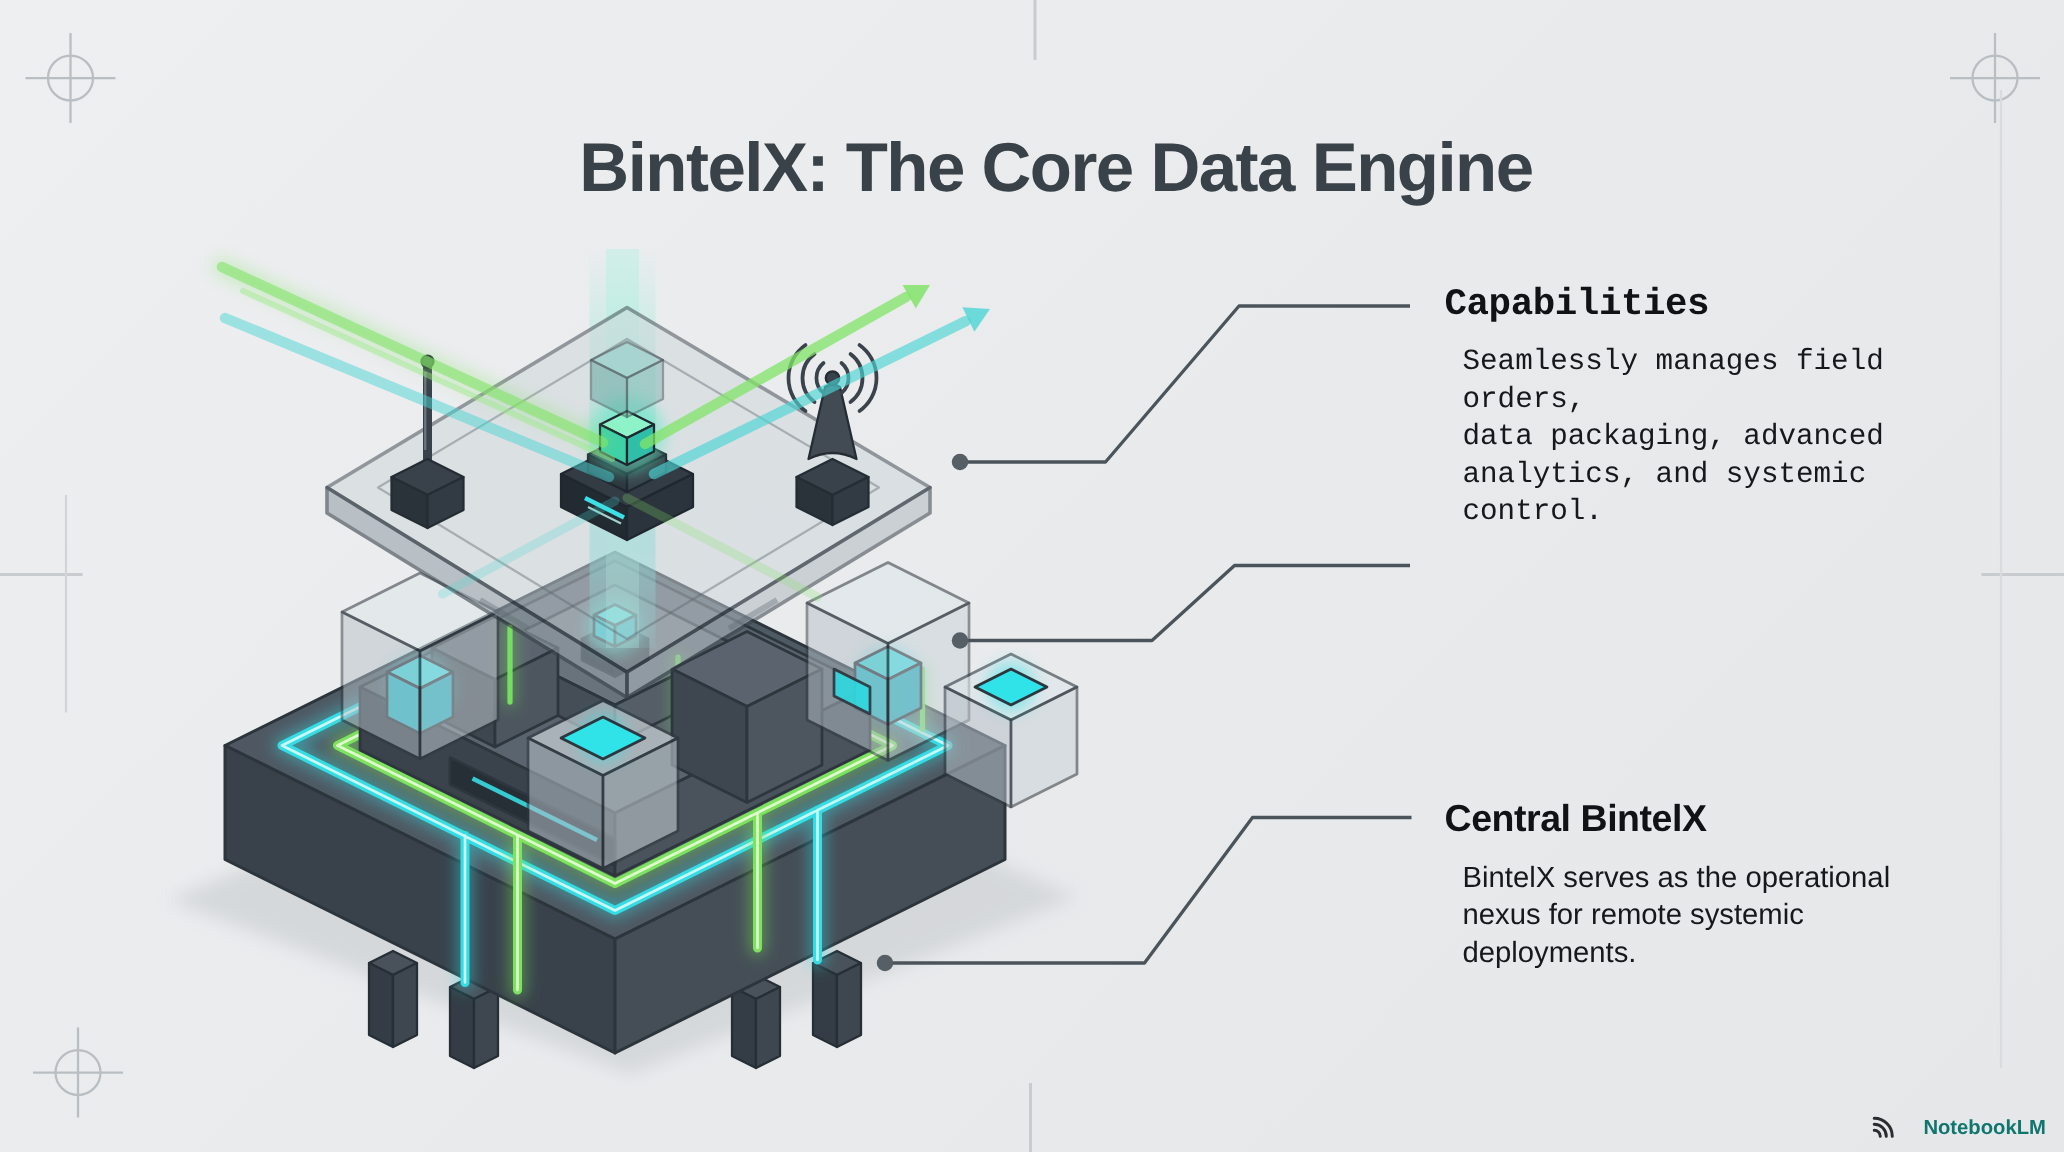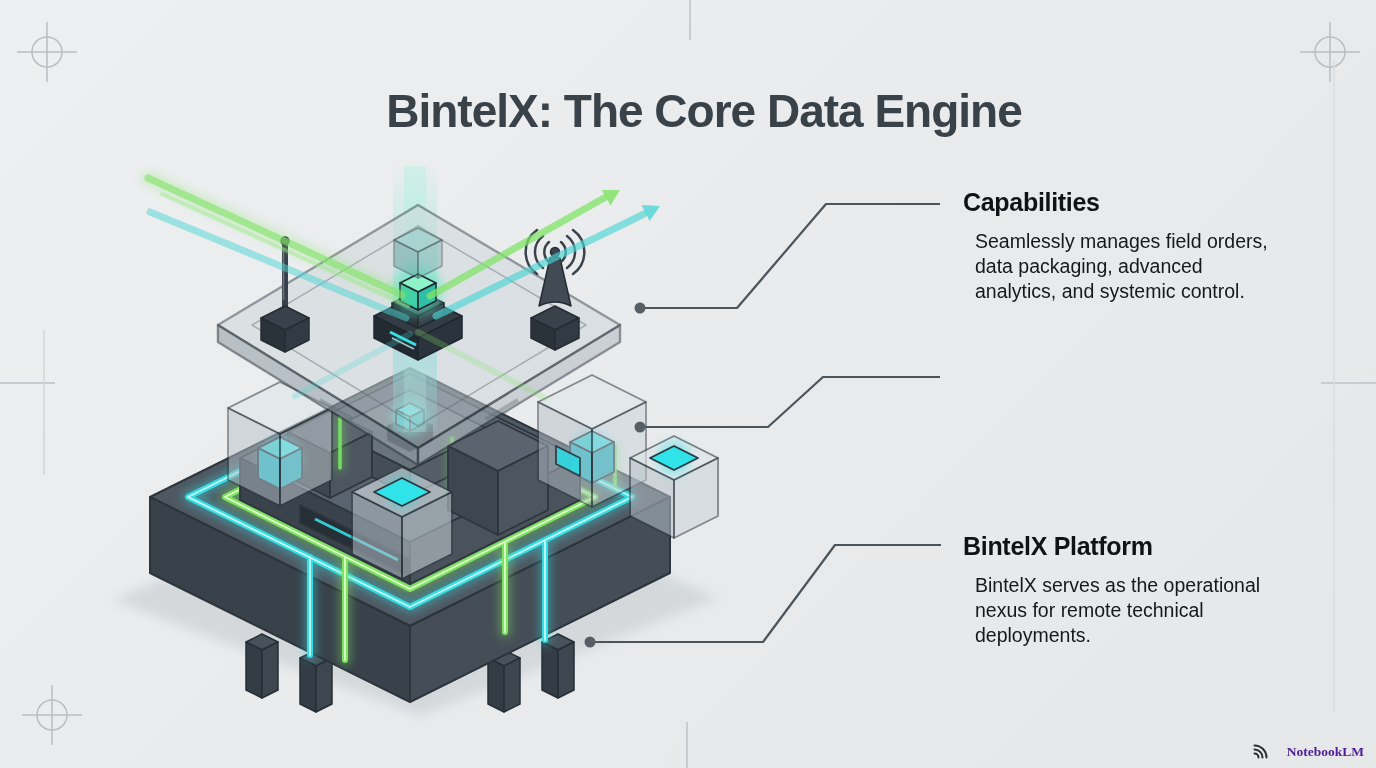--- a/index.html
+++ b/index.html
@@ -4,24 +4,24 @@
 <style>
   html,body{margin:0;padding:0;width:1376px;height:768px;overflow:hidden;
     font-family:"Liberation Sans",sans-serif;
     background:linear-gradient(135deg,#edeff0 0%,#e8eaec 55%,#e5e7e9 100%);}
   .canvas{position:relative;width:1376px;height:768px;}
   .page-title{position:absolute;top:68px;left:0;width:100%;text-align:center;
     font-size:46px;font-weight:700;letter-spacing:-1px;color:#3a4249;margin:16px;}
   .annotation{position:absolute;left:963px;width:345px;}
   .annotation h2{margin:0 0 11px 0;font-size:25px;font-weight:700;color:#101316;letter-spacing:-0.3px;}
   .annotation p{margin:12px;font-size:19.5px;line-height:25px;color:#16181b;white-space:pre-line;}
-  #anno-0{top:188px;} #anno-1{top:362px;} #anno-2{top:532px;}
+  #anno-0{top:188px;font-family:Liberation Mono, monospace;} #anno-1{top:362px;} #anno-2{top:532px;}
   .gfx{position:absolute;left:0;top:0;}
   .watermark{position:absolute;right:12px;bottom:8px;display:flex;align-items:center;gap:19px;
-    font-size:13.5px;font-weight:700;color:#4c1d95;font-family:Liberation Serif, serif;}
+    font-size:13.5px;font-weight:700;color:#0f766e;}
 </style>
 </head>
 <body>
 
 <div class="canvas">
 
   <svg class="gfx" width="1376" height="768" viewBox="0 0 1376 768">
     <defs>
       <linearGradient id="beamGrad" x1="0" y1="0" x2="0" y2="1">
         <stop offset="0" stop-color="#7debcd" stop-opacity="0"></stop>
@@ -262,23 +262,23 @@
 
   <div class="annotation" id="anno-0">
     <h2>Capabilities</h2>
     <p>Seamlessly manages field orders,
 data packaging, advanced
 analytics, and systemic control.</p>
   </div>
 
 
   <div class="annotation" id="anno-2">
-    <h2>BintelX Platform</h2>
+    <h2>Central BintelX</h2>
     <p>BintelX serves as the operational
-nexus for remote technical
+nexus for remote systemic
 deployments.</p>
   </div>
 
   <div class="watermark">
     <svg width="17" height="17" viewBox="0 0 17 17">
       <g fill="none" stroke="#2a2d30" stroke-width="2" stroke-linecap="round">
         <path d="M3.5,10.5 A4 4 0 0 1 7.5,14.5"></path>
         <path d="M3.5,6.5 A8 8 0 0 1 11.5,14.5"></path>
         <path d="M3.5,2.5 A12 12 0 0 1 15.5,14.5"></path>
       </g>

